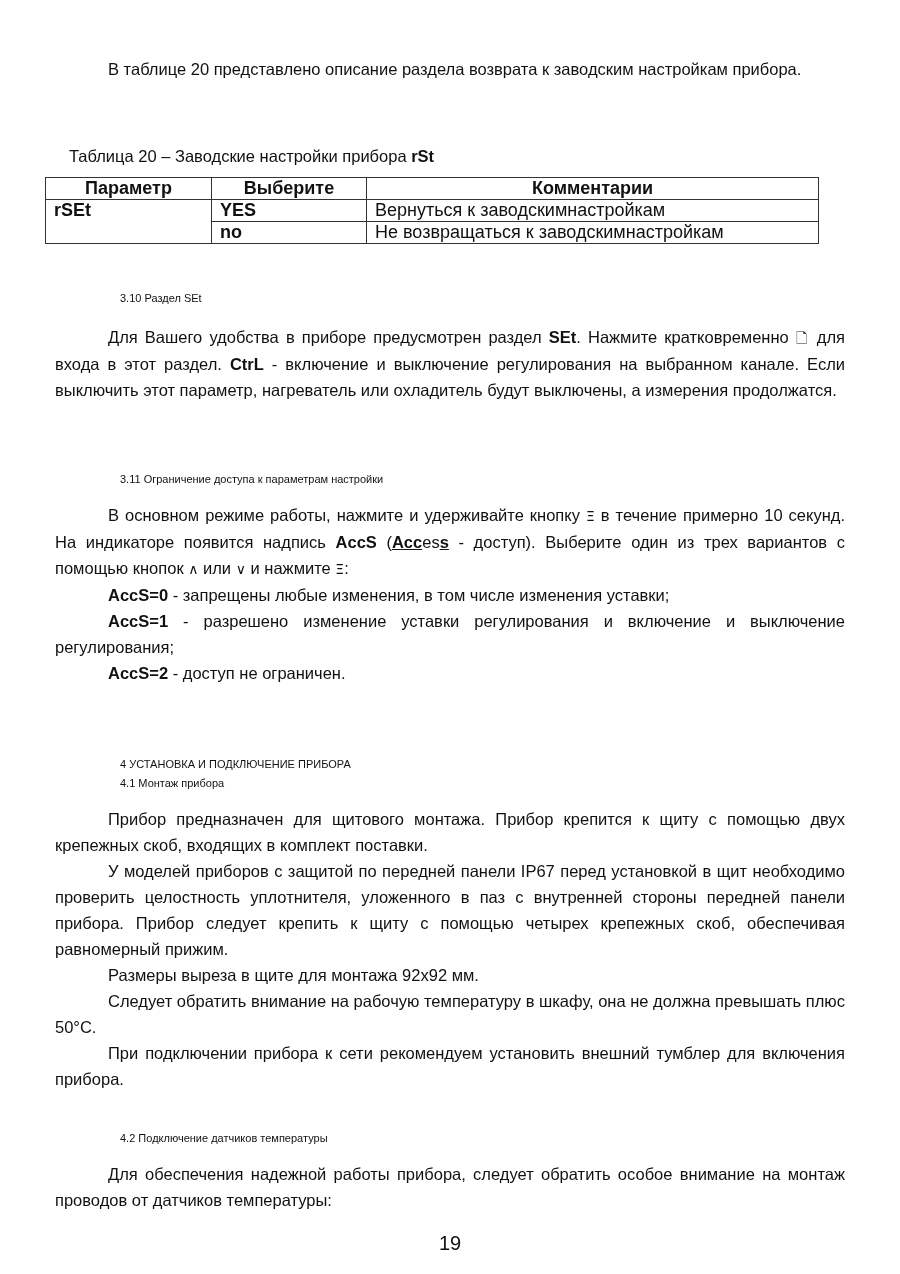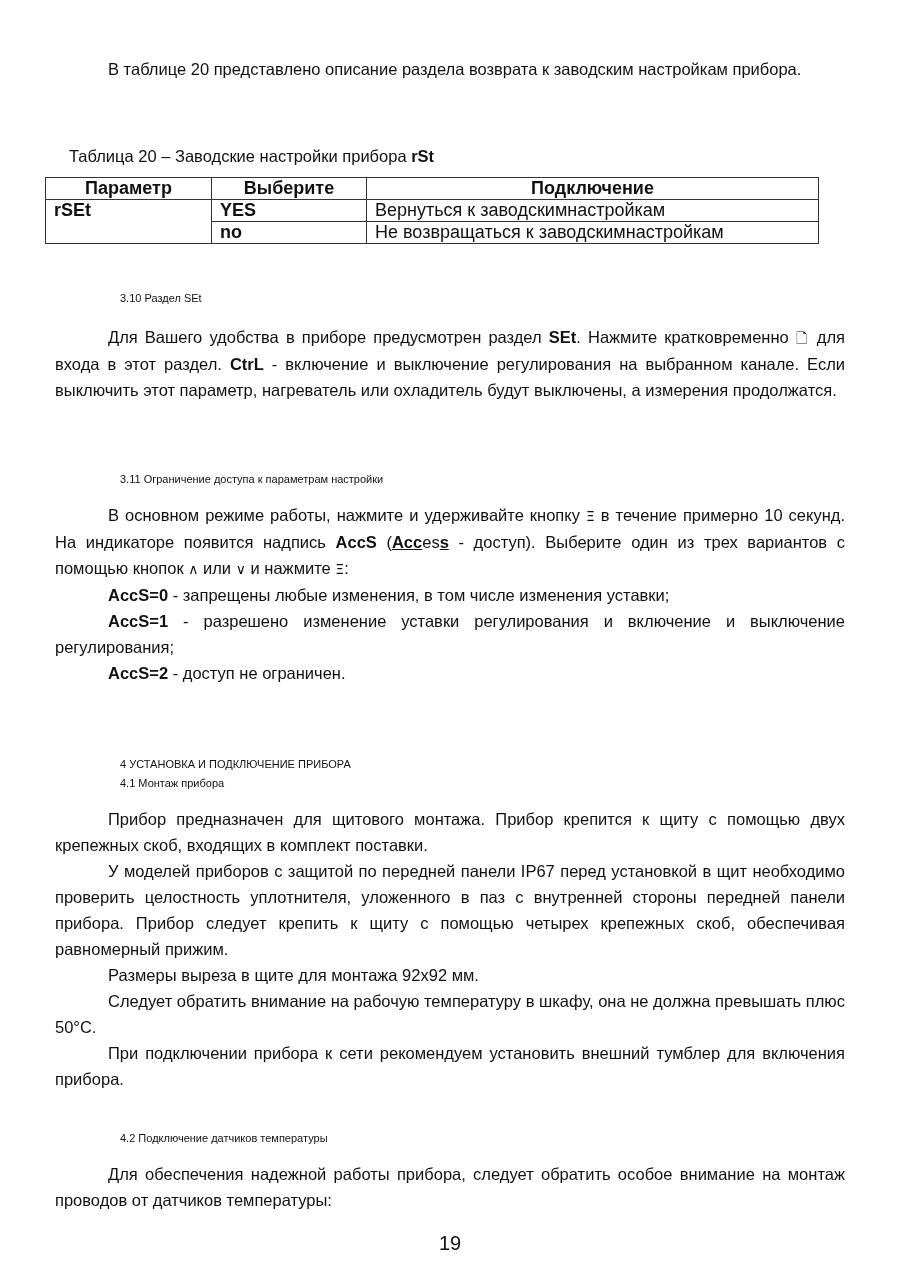--- a/index.html
+++ b/index.html
@@ -34,21 +34,21 @@
   <table class="t">
     <colgroup>
         <col style="width:166px">
         <col style="width:155px">
         <col>
       </colgroup>
     <tbody>
         <tr>
       <th>Параметр</th>
       <th>Выберите</th>
-      <th>Подключение</th>
+      <th>Комментарии</th>
     </tr>
     <tr>
       <td class="b" rowspan="2" style="vertical-align:top">rSEt</td>
       <td class="b">YES</td>
       <td>Вернуться к заводскимнастройкам</td>
     </tr>
     <tr>
       <td class="b">no</td>
       <td>Не возвращаться к заводскимнастройкам</td>
     </tr>

